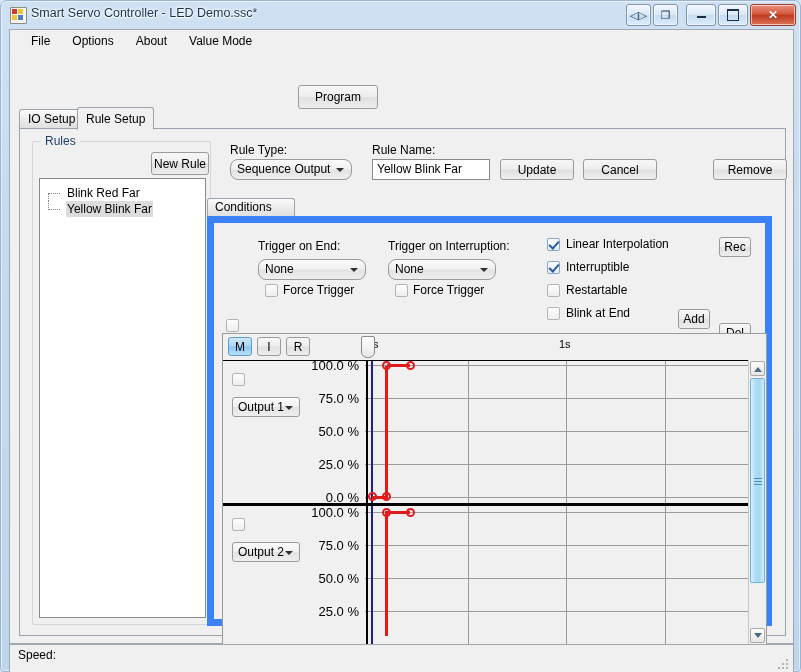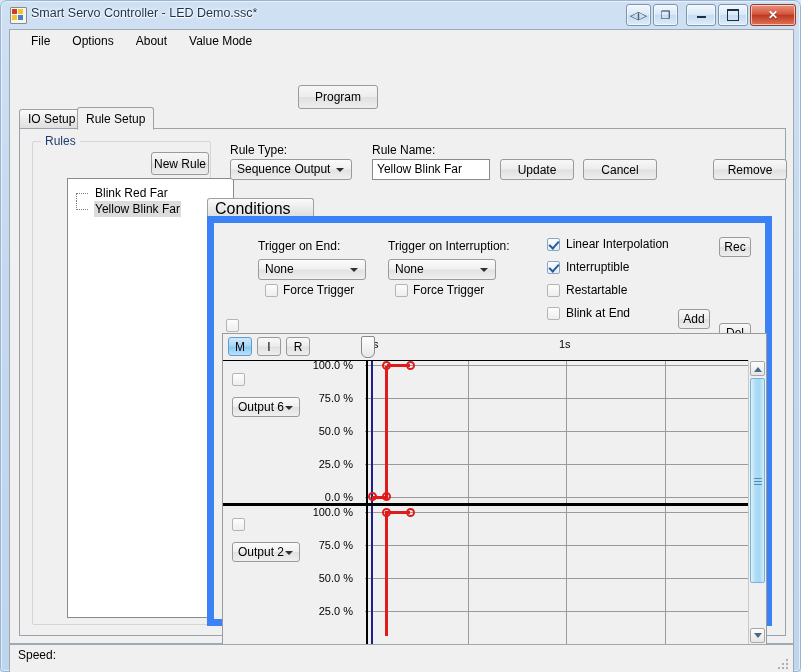--- a/index.html
+++ b/index.html
@@ -103,34 +103,34 @@
   }
   #rules-group{left:12px;top:12px;width:179px;height:484px;}
   .new-rule-btn{
     position:absolute;left:118px;top:10px;width:56px;height:21px;
     border:1px solid #9a9a9a;border-radius:3px;
     background:linear-gradient(to bottom,#f7f7f7 0%,#ededed 48%,#e0e0e0 52%,#eeeeee 100%);
     font-size:12px;display:flex;align-items:center;justify-content:center;cursor:default;
   }
   .rules-tree{
     position:absolute;left:6px;top:36px;width:167px;height:440px;
-    background:#fff;border:1px solid #8a8a8a;box-sizing:border-box;overflow:hidden;margin-left:28px;
+    background:#fff;border:1px solid #8a8a8a;box-sizing:border-box;overflow:hidden;
   }
   .tree-row{position:relative;height:16px;padding-left:26px;font-size:12px;color:#000;line-height:16px;white-space:nowrap;cursor:default;}
   .tree-row .dash{position:absolute;left:8px;top:0;width:14px;height:16px;}
   .tree-row .dash:before{content:"";position:absolute;left:0;top:8px;width:12px;border-top:1px dotted #808080;}
   .tree-row .dash:after{content:"";position:absolute;left:0;top:0;height:9px;border-left:1px dotted #808080;}
   .tree-row.first .dash:after{top:8px;height:8px;}
   .tree-row .lbl{display:inline-block;padding:0 1px;}
   .tree-row.selected .lbl{background:#dcdcdc;}
   
   .lbl-txt{position:absolute;font-size:12px;color:#000;}
   .combo{
     position:absolute;box-sizing:border-box;height:21px;
-    border:1px solid #9a9a9a;border-radius:3px;
+    border:1px solid #9a9a9a;border-radius:8px;
     background:linear-gradient(to bottom,#fbfbfb 0%,#f0f0f0 48%,#e2e2e2 52%,#efefef 100%);
     font-size:12px;color:#000;line-height:19px;padding-left:6px;cursor:default;
   }
   .combo .arrow{
     position:absolute;right:7px;top:8px;width:0;height:0;
     border-left:4px solid transparent;border-right:4px solid transparent;border-top:4px solid #303030;
   }
   .tbox{
     position:absolute;box-sizing:border-box;height:21px;
     border:1px solid #8a8a8a;background:#fff;font-size:12px;color:#000;
@@ -142,21 +142,21 @@
     background:linear-gradient(to bottom,#f7f7f7 0%,#ededed 48%,#e0e0e0 52%,#eeeeee 100%);
     font-size:12px;color:#000;cursor:default;
     display:flex;align-items:center;justify-content:center;
   }
   
   .itabstrip{position:absolute;left:0;top:0;width:100%;height:20px;}
   .itab{
     position:absolute;top:2px;height:18px;box-sizing:border-box;
     border:1px solid #9aa3ab;border-bottom:none;border-radius:3px 3px 0 0;
     background:linear-gradient(to bottom,#fbfbfb 0%,#ececec 50%,#dfdfdf 100%);
-    font-size:16px;padding:1px 22px 0 7px;cursor:default;
+    font-size:12px;padding:1px 22px 0 7px;cursor:default;
   }
   .itab.active{top:0;height:22px;background:#f0f0f0;padding-top:3px;border-bottom:1px solid #f0f0f0;z-index:3;}
   .itabpage{
     position:absolute;left:0;top:20px;right:0;bottom:0;
     border:7px solid #3b82f6;background:#f0f0f0;box-sizing:border-box;
   }
   
   .cb{position:absolute;width:13px;height:13px;box-sizing:border-box;
      border:1px solid #b4b4b4;border-radius:2px;background:linear-gradient(to bottom,#fdfdfd,#eeeeee);cursor:default;}
   .cb.checked{border-color:#8aa8c4;background:linear-gradient(to bottom,#fafdff,#e3eef8);}
@@ -192,21 +192,21 @@
   .track-hdr{position:absolute;left:0;top:0;width:128px;height:100%;background:#f0f0f0;}
   .track-combo{
     position:absolute;left:9px;width:68px;height:20px;box-sizing:border-box;
     border:1px solid #9a9a9a;border-radius:3px;
     background:linear-gradient(to bottom,#fbfbfb 0%,#f0f0f0 48%,#e2e2e2 52%,#efefef 100%);
     font-size:12px;line-height:18px;padding-left:5px;cursor:default;
   }
   .track-combo .arrow{position:absolute;right:6px;top:8px;width:0;height:0;
      border-left:4px solid transparent;border-right:4px solid transparent;border-top:4px solid #303030;}
   .ylabels{position:absolute;left:84px;top:0;width:58px;height:100%;}
-  .ylabels span{position:absolute;right:12px;font-size:11px;color:#000;transform:translateY(-50%);white-space:nowrap;}
+  .ylabels span{position:absolute;right:6px;font-size:13px;color:#000;transform:translateY(-50%);white-space:nowrap;}
   .plot{position:absolute;top:0;bottom:0;overflow:hidden;background:#f0f0f0;}
   .plot .gv{position:absolute;top:0;bottom:0;width:1px;background:#9a9a9a;}
   .plot .gh{position:absolute;left:0;right:0;height:1px;background:#9a9a9a;}
   .plot .axis{position:absolute;top:0;bottom:0;width:2px;background:#000;}
   .plot .cursor-blue{position:absolute;top:0;bottom:0;width:2px;background:#20208c;}
   .seq-line{position:absolute;background:#e01b1b;}
   .kf{position:absolute;width:9px;height:9px;box-sizing:border-box;border:2px solid #e01b1b;border-radius:50%;background:transparent;}
   .track-sep{position:absolute;left:0;right:0;height:3px;background:#000;}
   
   .vsb{position:absolute;right:0;top:26px;bottom:0;width:17px;background:#f0f0f0;border-left:1px solid #c8c8c8;}
@@ -379,21 +379,21 @@
                 <span class="tick" style="left:336px;">1s</span>
                 <span class="tick" style="left:558px;">2s</span>
                 <div class="playhead-h" style="left:138px;"></div>
               </div>
             </div>
 
             <div class="track" style="top:27px;height:142px;">
               <div class="track-hdr">
                 <div class="cb" style="left:9px;top:12px;"></div>
                 <div class="track-combo" style="top:36px;">
-                  <span>Output 6</span>
+                  <span>Output 1</span>
                   <span class="arrow"></span>
                 </div>
               </div>
               <div class="ylabels">
                 <span style="top:4px;">100.0 %</span>
                 <span style="top:37px;">75.0 %</span>
                 <span style="top:70px;">50.0 %</span>
                 <span style="top:103px;">25.0 %</span>
                 <span style="top:136px;">0.0 %</span>
               </div>

